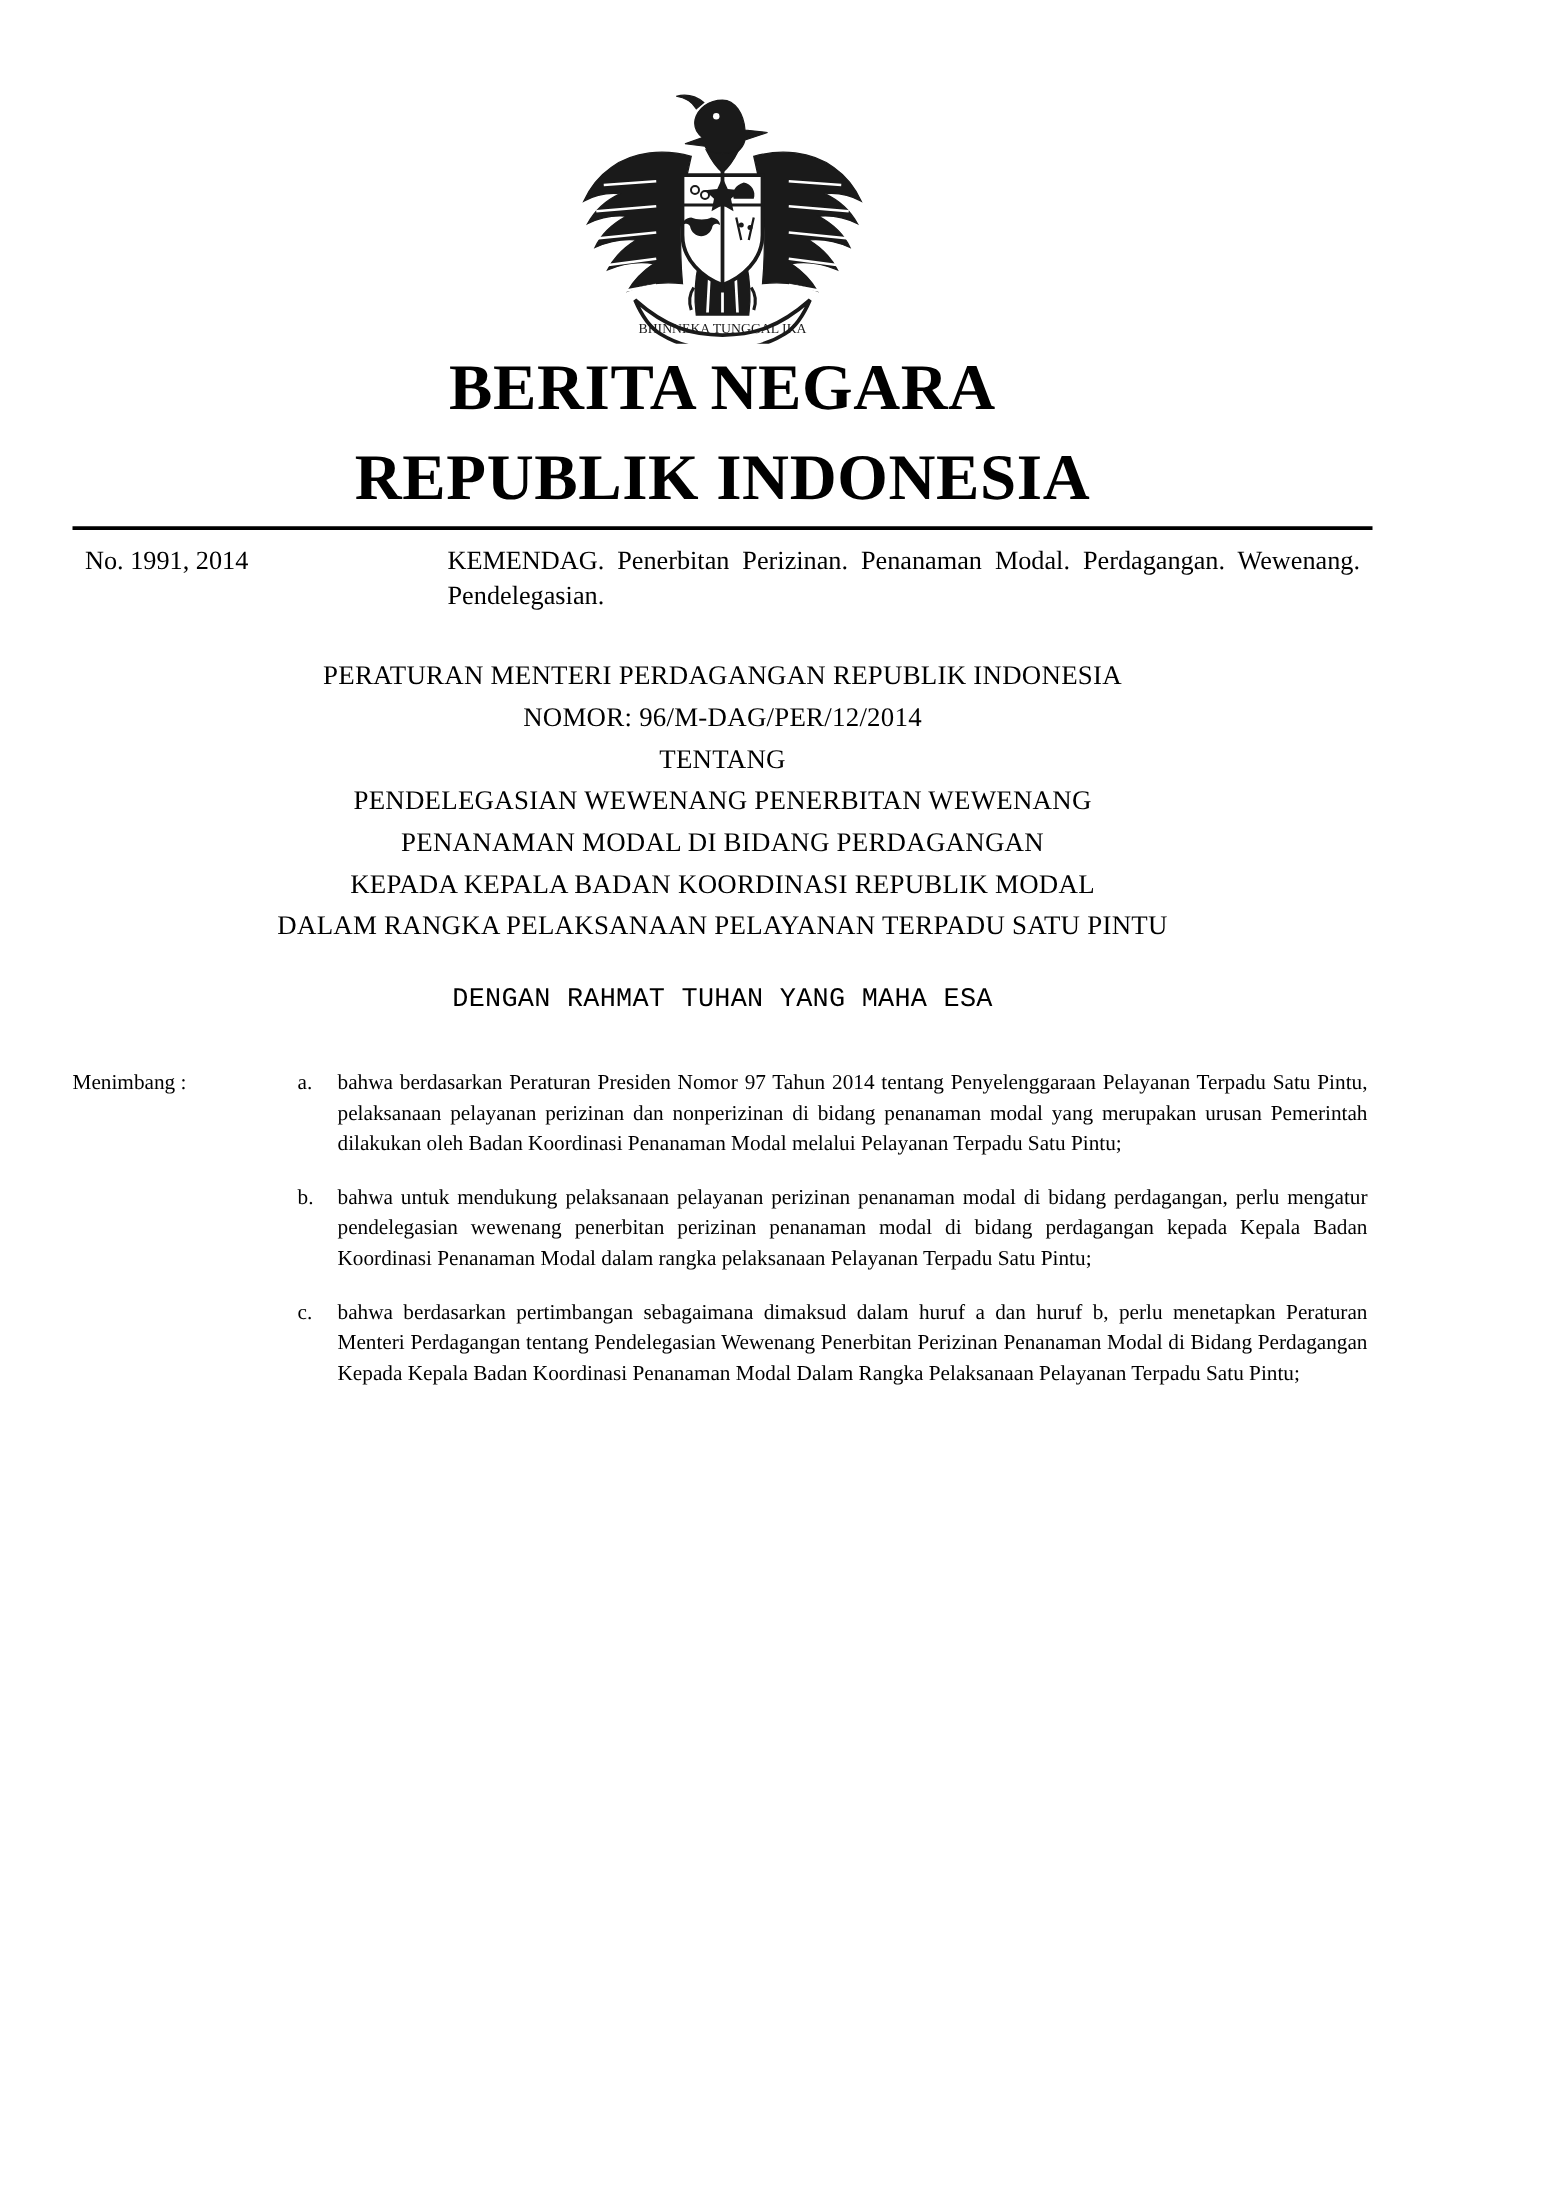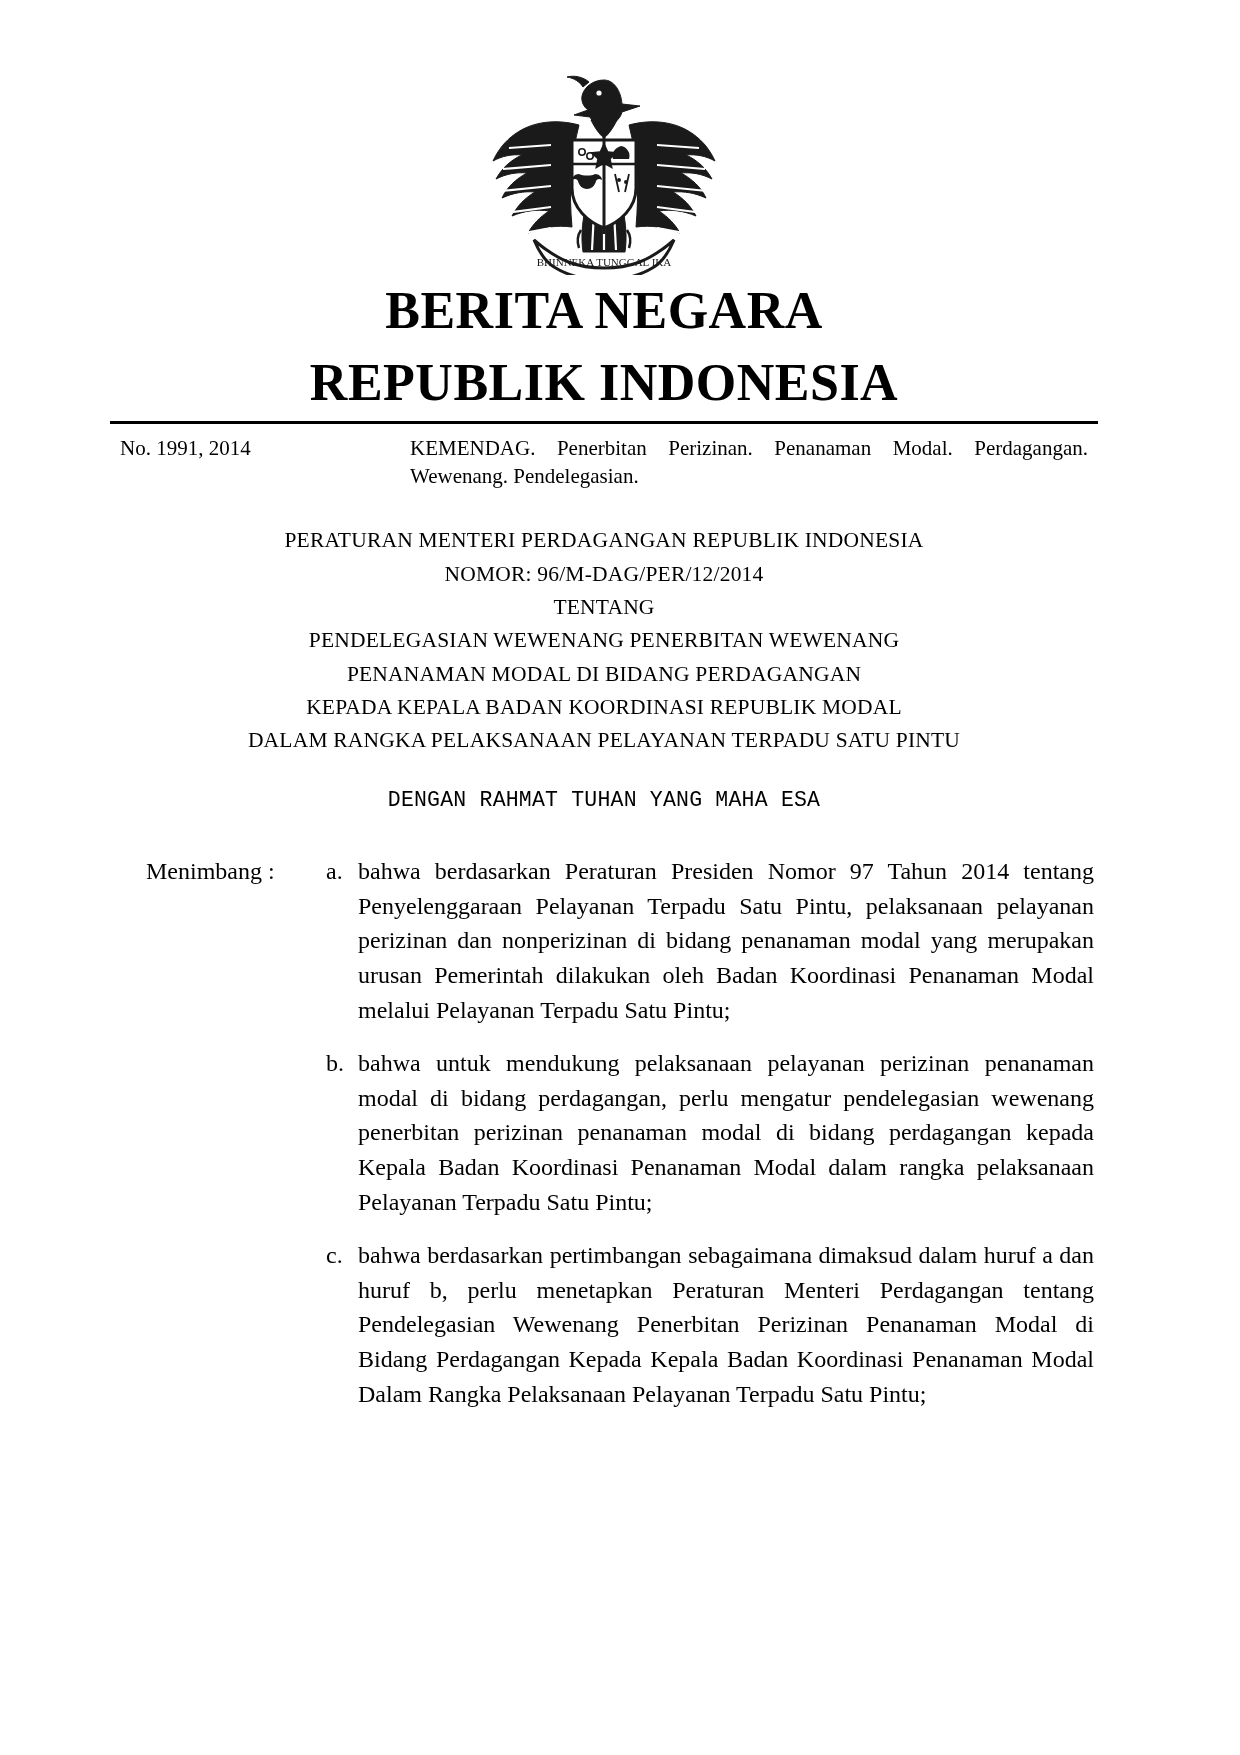--- a/index.html
+++ b/index.html
@@ -11,21 +11,21 @@
     width: 1240px;
     height: 1755px;
     font-family: "Liberation Serif", serif;
     color: #000000;
   }
   .page {
     position: relative;
     width: 1208px;
     height: 1755px;
     box-sizing: border-box;
-    padding: 70px 110px 40px 110px;
+    padding: 70px 110px 40px 58px;
   }
 
   
   .emblem-wrap {
     display: flex;
     justify-content: center;
     align-items: flex-start;
     height: 205px;
     margin-bottom: 6px;
   }
@@ -85,23 +85,22 @@
     line-height: 1.6;
     letter-spacing: 0.2px;
     margin-bottom: 8px;
     font-family: Liberation Mono, monospace;
   }
   .invocation .second { margin-top: 14px; }
 
   
   .considerations {
     margin-top: 36px;
-    font-size: 24px;
+    font-size: 17px;
     line-height: 1.45;
-    margin-left: 36px;
   }
   .cons-row {
     display: flex;
     align-items: flex-start;
     margin-bottom: 18px;
   }
   .cons-label {
     flex: 0 0 180px;
     width: 180px;
     white-space: nowrap;

